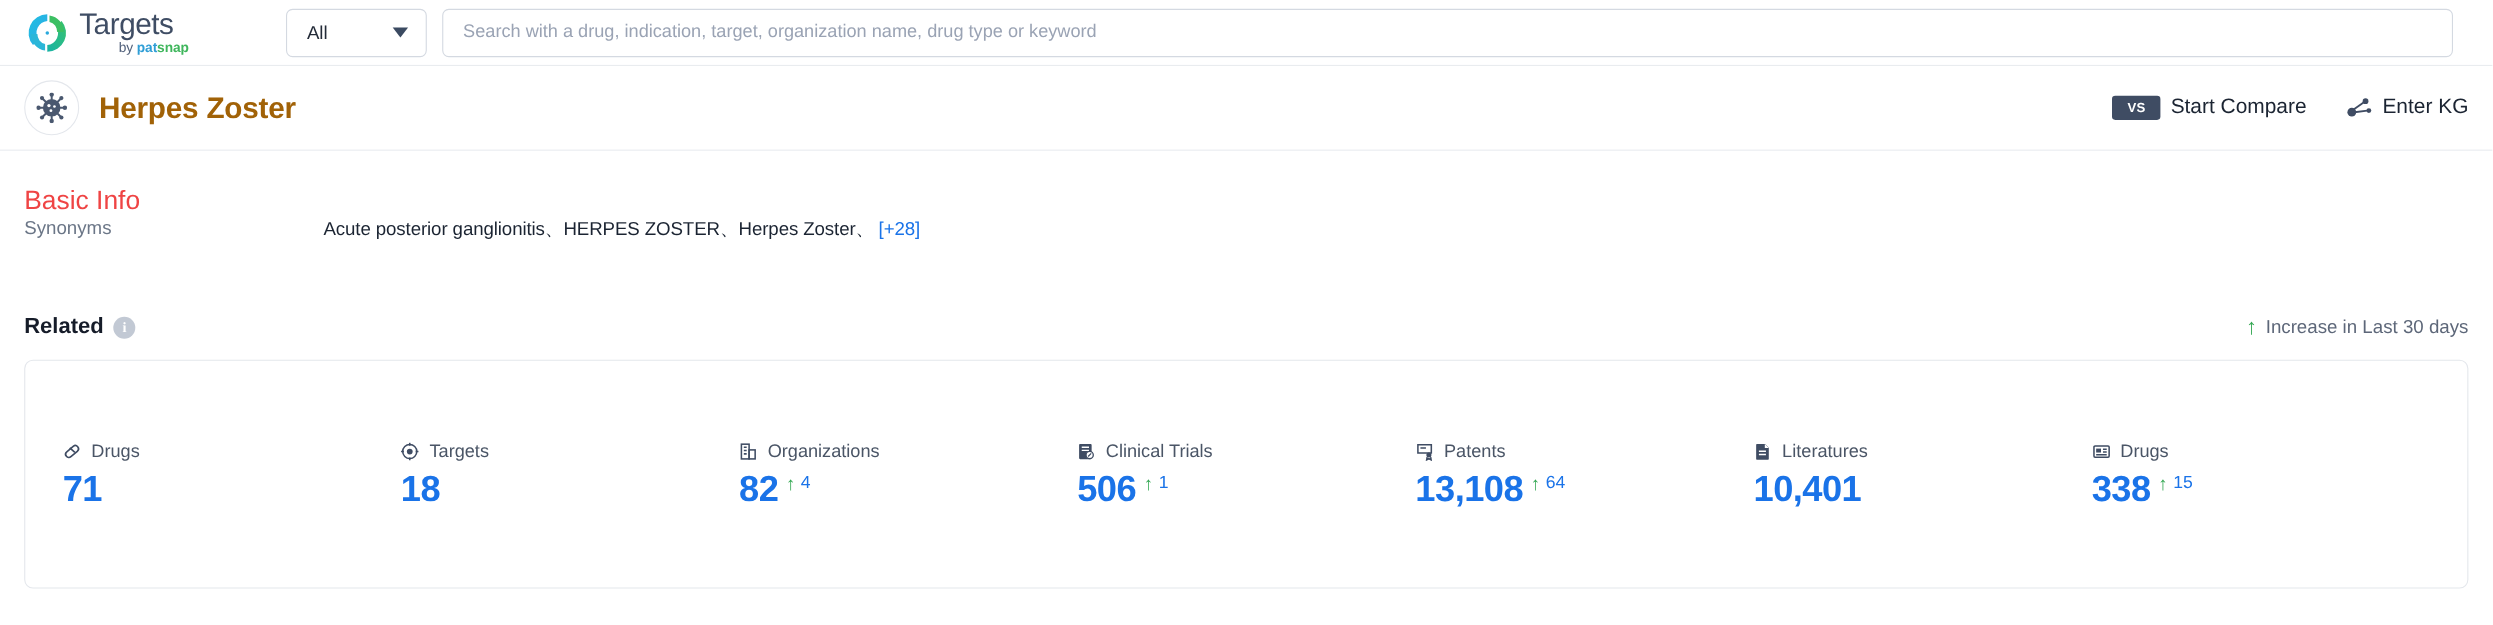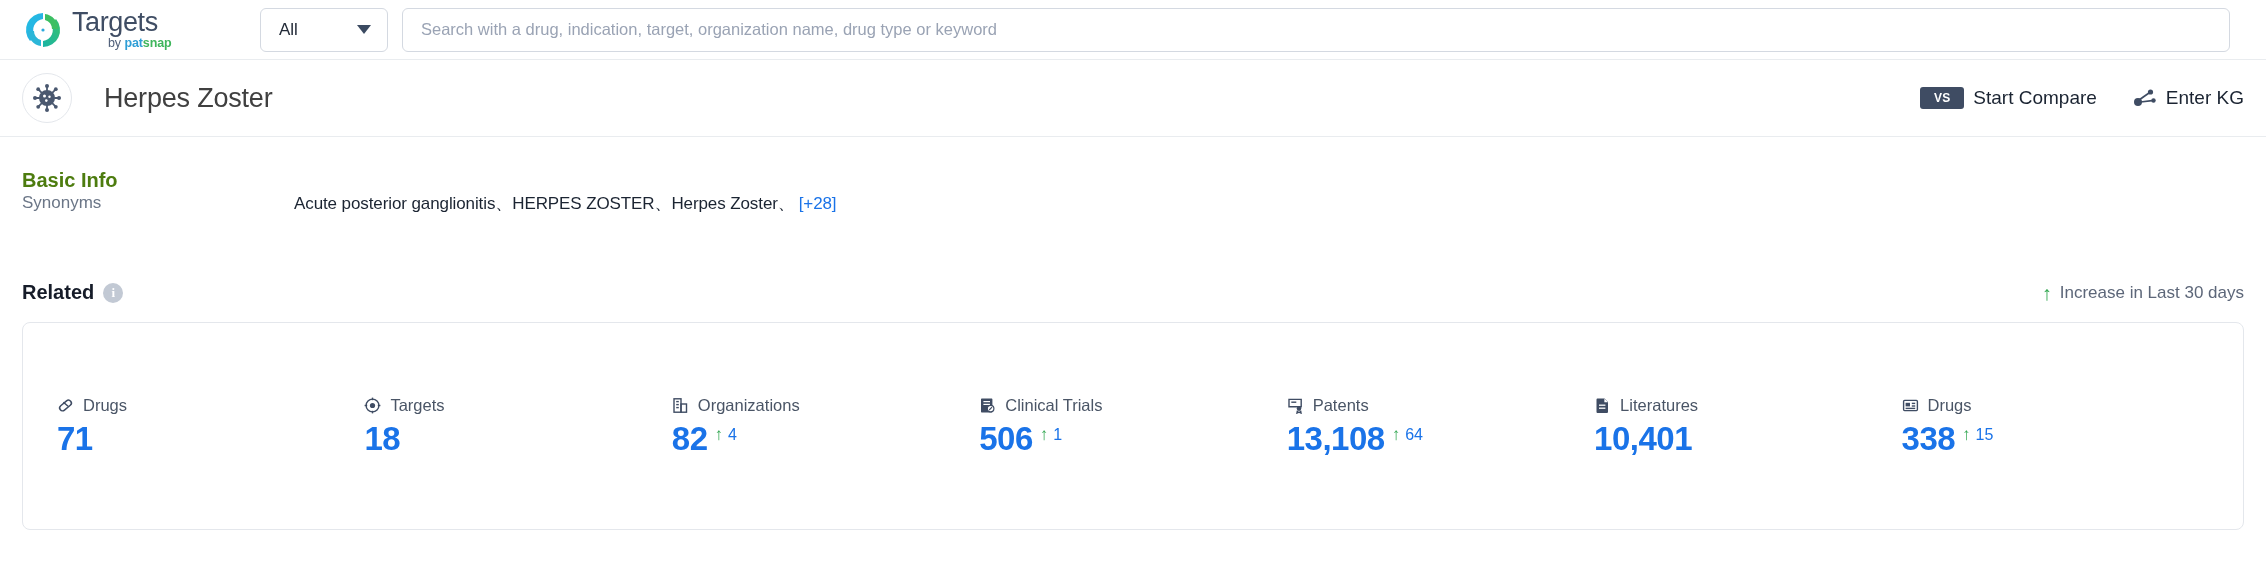--- a/index.html
+++ b/index.html
@@ -102,24 +102,24 @@
   }
   .entity-avatar {
     width: 50px; height: 50px;
     border-radius: 50%;
     border: 1px solid #e4e7ec;
     display: flex; align-items: center; justify-content: center;
     flex: 0 0 auto;
     background: #fff;
   }
   .entity-title {
-    margin-left: 32px;
+    margin-left: 18px;
     font-size: 27px;
-    font-weight: 400;
-    color: #404040;
+    font-weight: 700;
+    color: #a16207;
     letter-spacing: -0.2px;
   }
   .title-actions {
     margin-left: auto;
     display: flex;
     align-items: center;
     gap: 36px;
   }
   .action-btn {
     display: flex;
@@ -139,23 +139,23 @@
     font-size: 12px;
     font-weight: 700;
     display: flex; align-items: center; justify-content: center;
     letter-spacing: 0.3px;
   }
 
   
   .body-wrap { padding: 0 22px; }
 
   .section-heading {
-    font-size: 20px;
-    font-weight: 700;
-    color: #4d7c0f;
+    font-size: 24px;
+    font-weight: 400;
+    color: #ef4444;
     margin-top: 32px;
   }
 
   .info-row {
     display: flex;
     align-items: flex-start;
   }
   .info-label {
     width: 272px;
     flex: 0 0 272px;

